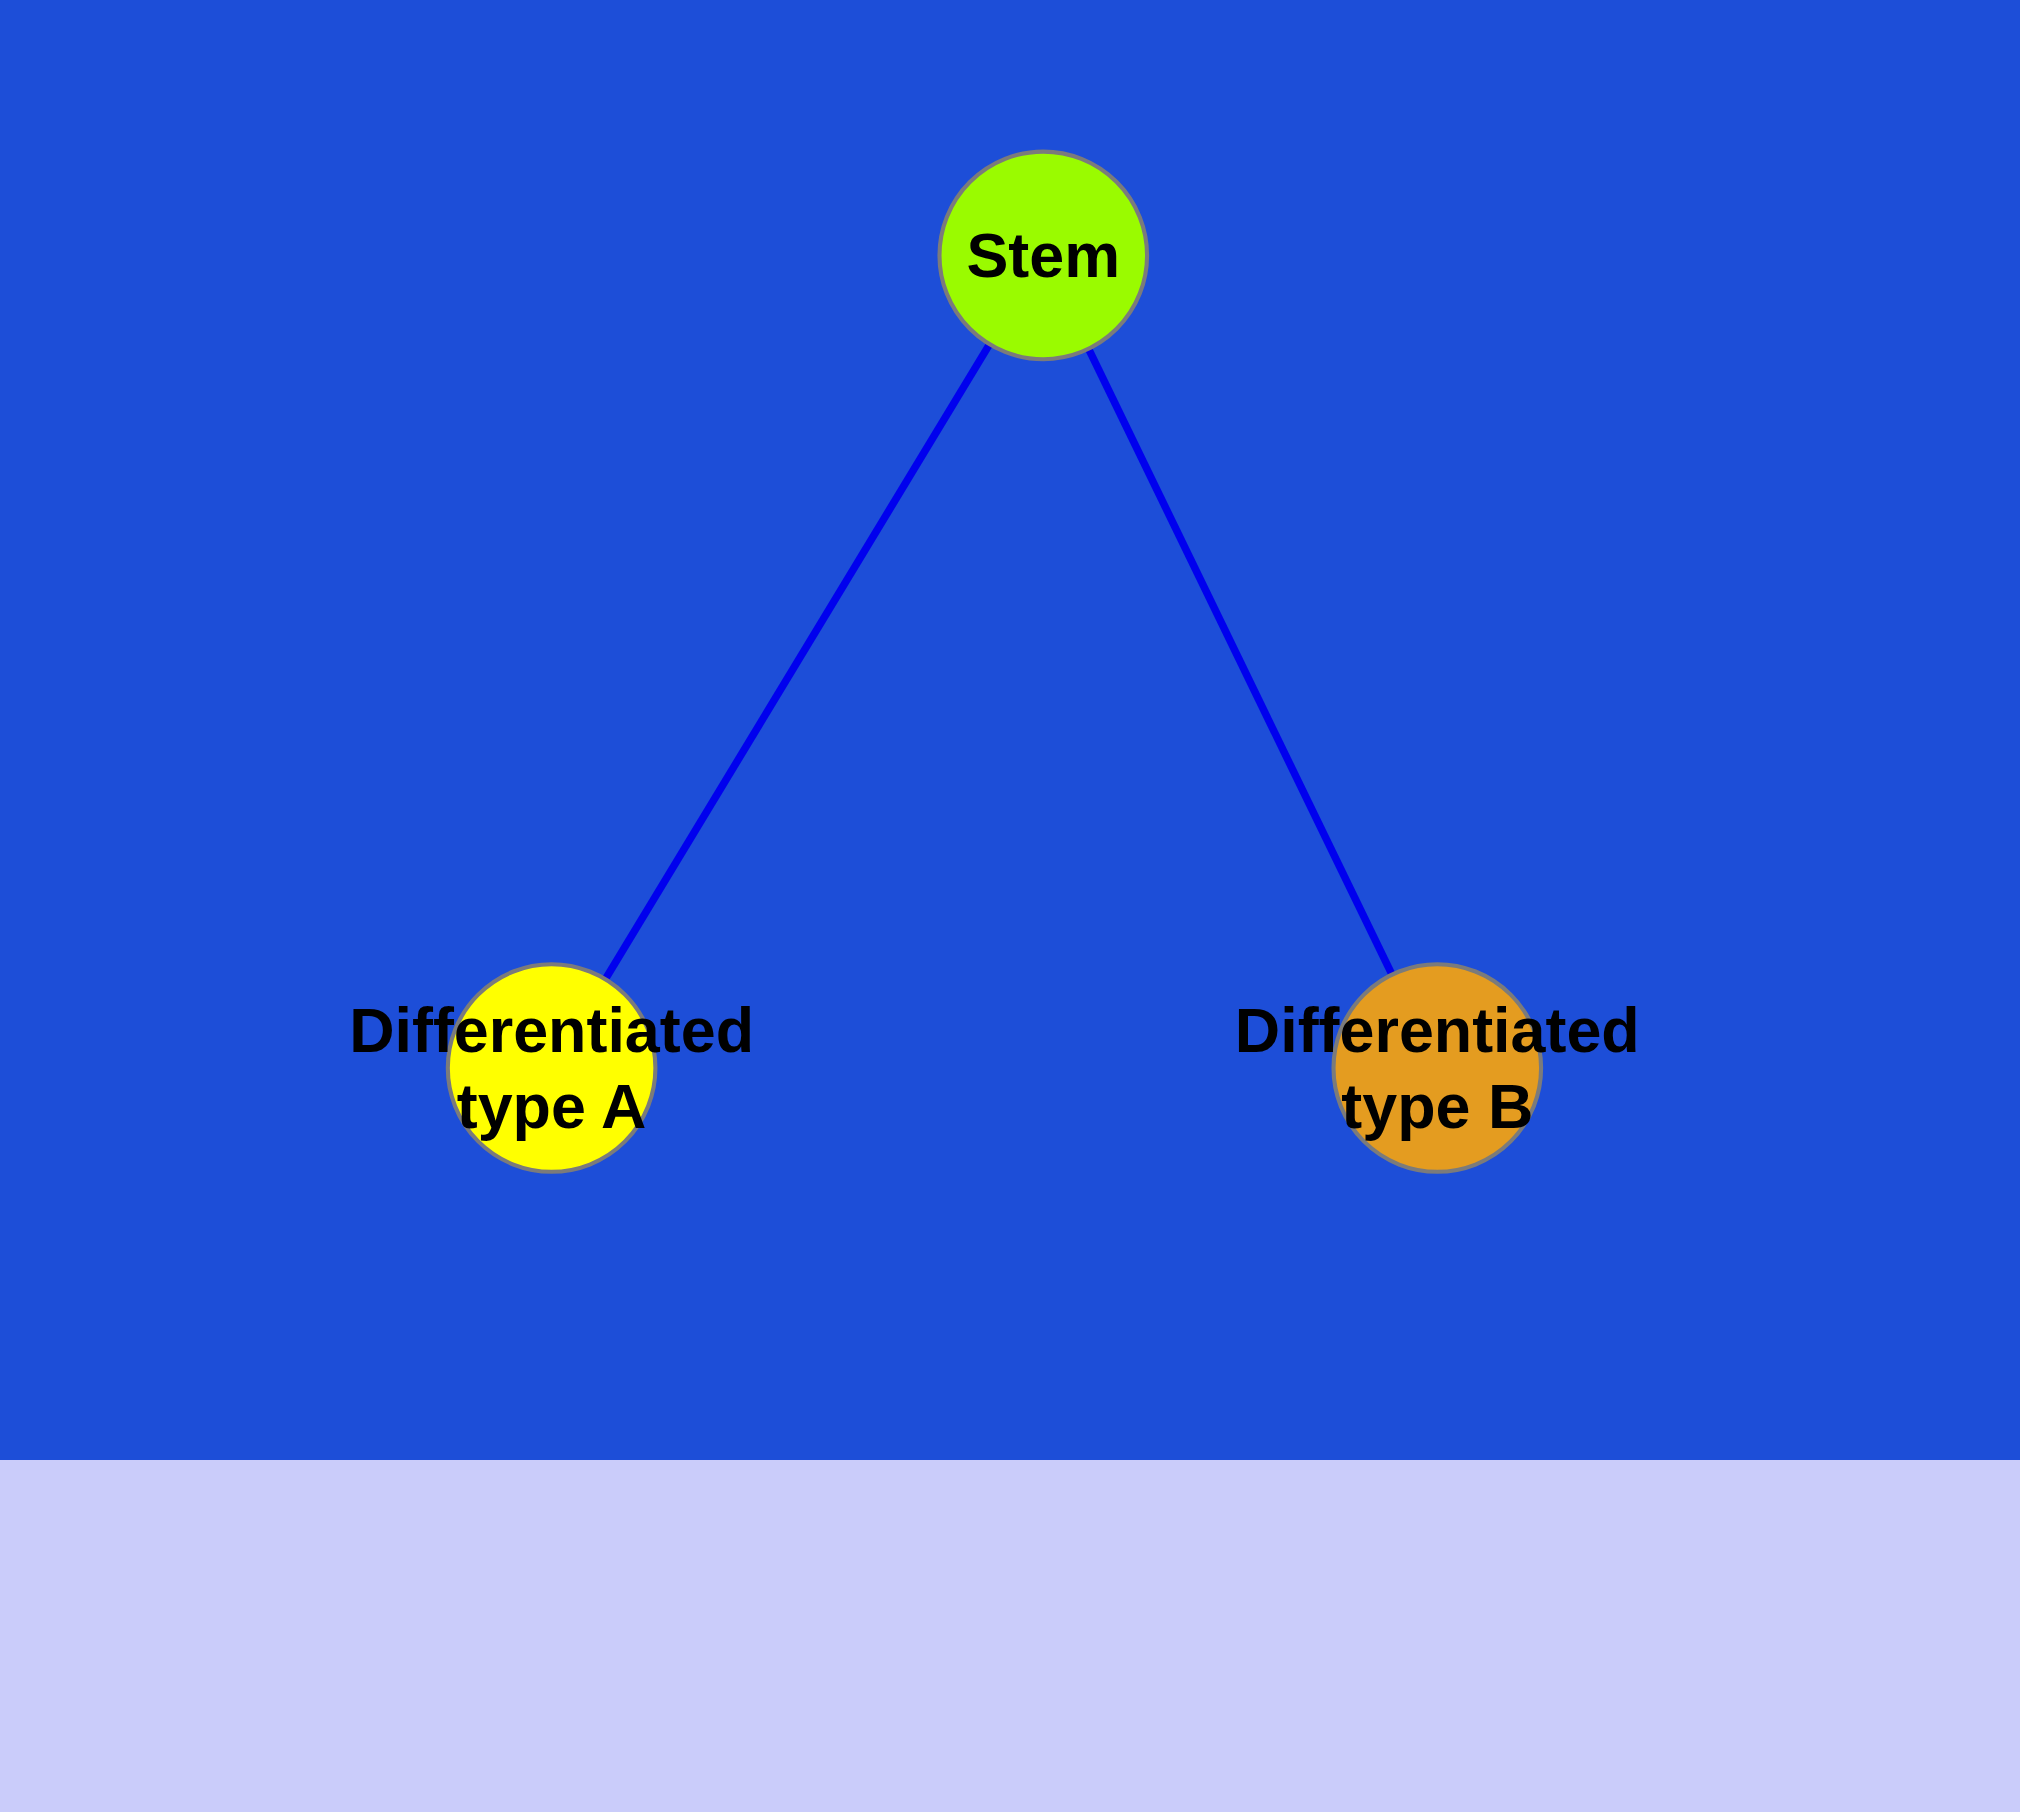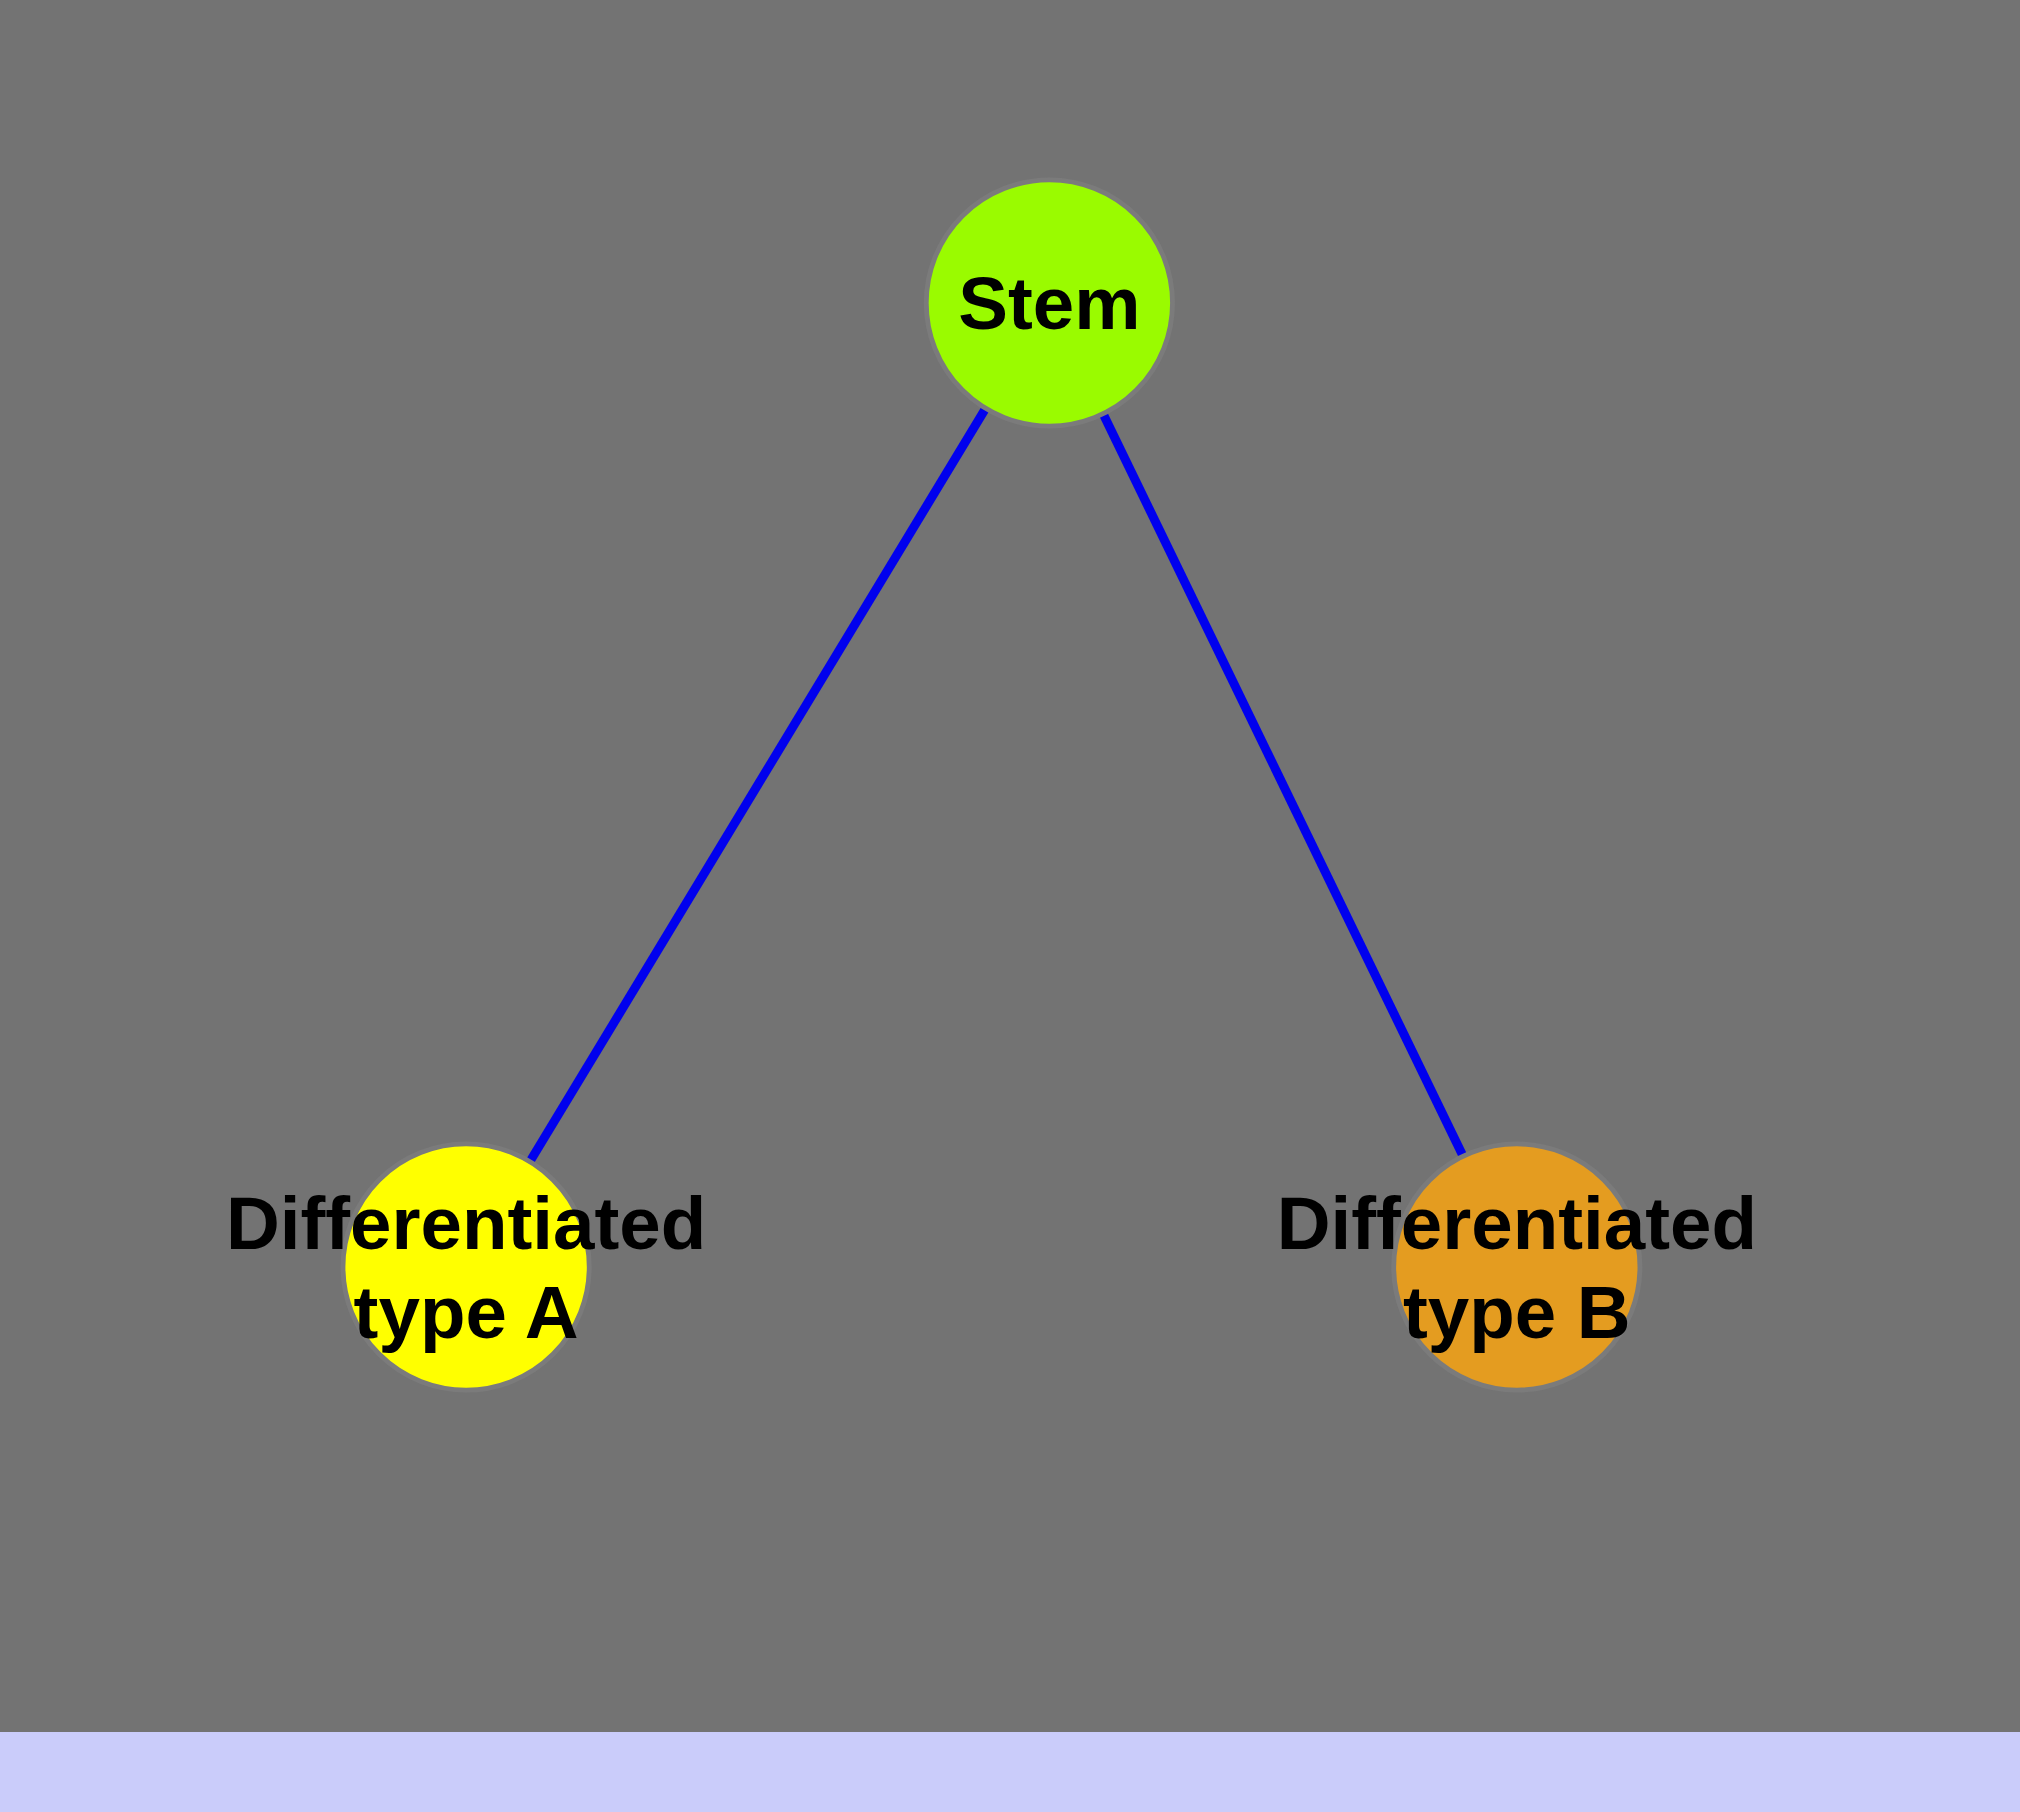--- a/index.html
+++ b/index.html
@@ -23,21 +23,21 @@
   .node-label {
     font-family: "Liberation Sans", sans-serif;
     font-weight: bold;
     text-anchor: middle;
     user-select: none;
   }
 </style>
 </head>
 <body style="background: rgb(202, 204, 250);">
 
-<div class="canvas" style="width: 2021px; height: 1732px; background: #737373;">
+<div class="canvas" style="width: 2021px; height: 1460px; background: #1d4ed8;">
   <svg id="diagram-svg" xmlns="http://www.w3.org/2000/svg" viewBox="0 0 2384 2138">
       <line x1="1240" y1="374" x2="520" y2="1564" stroke="#0000EE" stroke-width="11"></line>
       <line x1="1240" y1="374" x2="1817" y2="1564" stroke="#0000EE" stroke-width="11"></line>
       <g>
         <circle cx="1240" cy="374" r="152" fill="#9AFB00" stroke="#7B7B7B" stroke-width="6"></circle>
         <text class="node-label" fill="#000000" font-size="92"><tspan x="1240" y="406.2">Stem</tspan></text>
       </g>
       <g>
         <circle cx="520" cy="1564" r="152" fill="#FFFF00" stroke="#7B7B7B" stroke-width="6"></circle>
         <text class="node-label" fill="#000000" font-size="92"><tspan x="520" y="1541.2">Differentiated</tspan><tspan x="520" y="1651.2">type A</tspan></text>

